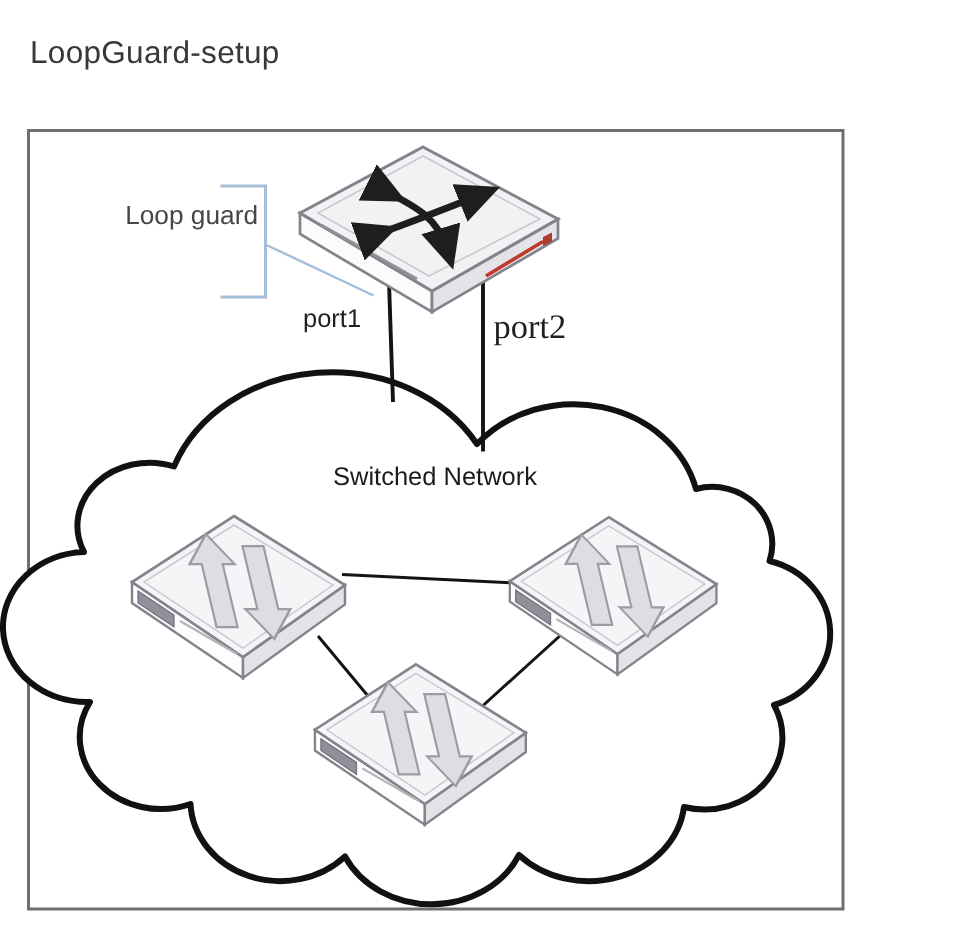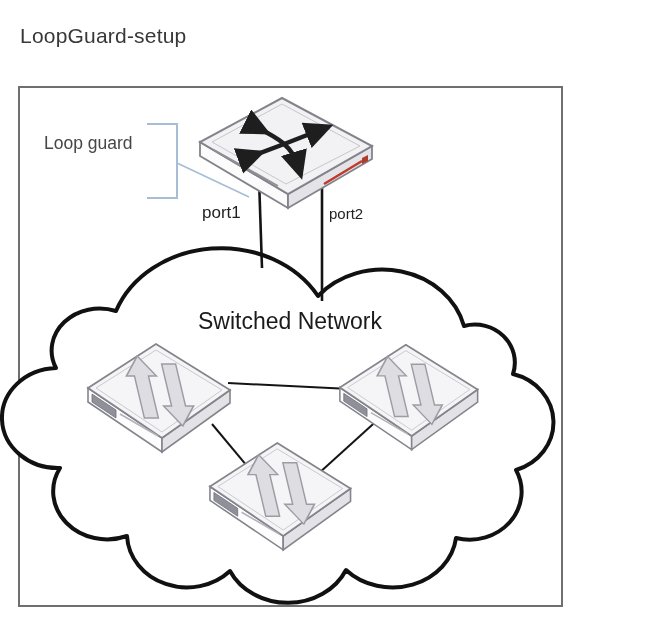--- a/index.html
+++ b/index.html
@@ -15,27 +15,27 @@
     font-size:21px;color:#383838;letter-spacing:0.2px;
   }
   .frame{
     position:absolute;left:18px;top:86px;width:541px;height:517px;
     border:2px solid #6f6f6f;background:#ffffff;
   }
   svg.art{position:absolute;left:0;top:0;z-index:2;}
   .label{position:absolute;z-index:3;color:#1f1f1f;}
   .callout{
     left:44px;top:130px;width:128px;
-    text-align:left;font-size:17.5px;line-height:26px;color:#464646;
+    text-align:right;font-size:17.5px;line-height:26px;color:#464646;
   }
   .port1{left:202px;top:203px;font-size:17px;}
-  .port2{left:329px;top:205px;font-size:15px;}
+  .port2{left:329px;top:205px;font-size:23px;font-family:Liberation Serif, serif;}
   .cloud-label{
     left:165px;top:308px;width:250px;
-    text-align:center;font-size:23px;color:#1b1b1b;
+    text-align:center;font-size:17px;color:#1b1b1b;
   }
 </style>
 </head>
 <body>
 
 <div class="canvas">
 
   <div class="title">LoopGuard-setup</div>
 
   <div class="frame"></div>

